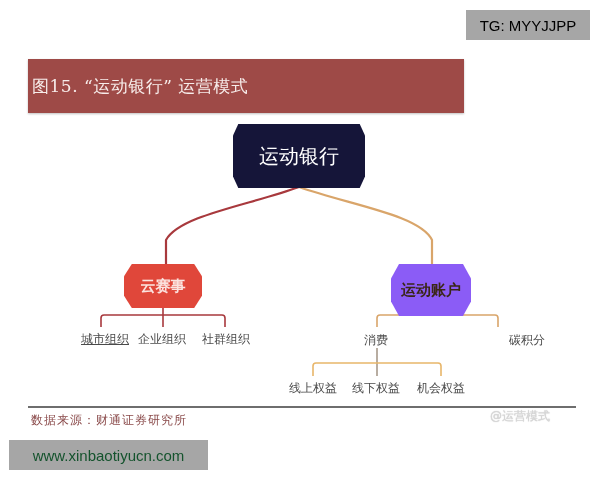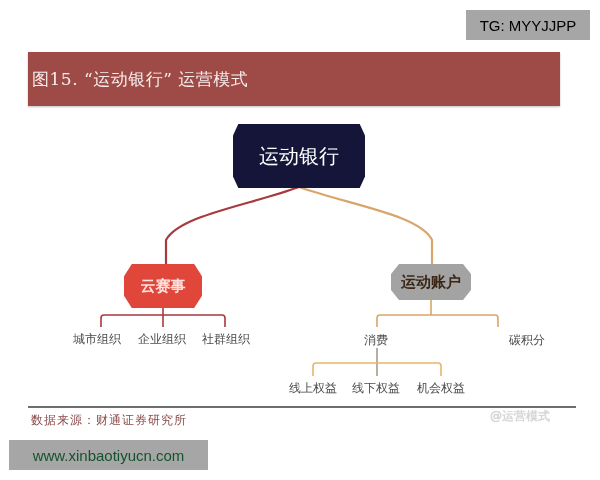--- a/index.html
+++ b/index.html
@@ -8,21 +8,21 @@
     background: #ffffff;
     font-family: "DejaVu Sans", "Liberation Sans", sans-serif;
   }
   .tg-label {
     position: absolute; left: 466px; top: 10px; width: 124px; height: 30px;
     background: #a6a6a6; color: #000000; font-size: 15px;
     display: flex; align-items: center; justify-content: center;
     font-family: "Liberation Sans", sans-serif;
   }
   .banner {
-    position: absolute; left: 28px; top: 52px; width: 532px; height: 54px;
+    position: absolute; left: 28px; top: 59px; width: 436px; height: 54px;
     background: #9e4a47; box-shadow: 0 1px 2px rgba(0,0,0,0.25);
   }
   .banner-title {
     position: absolute; left: 4px; top: 16px; color: #f7ecea;
     font-family: "DejaVu Serif", "Liberation Serif", serif;
     font-size: 17px; letter-spacing: 0.5px; white-space: nowrap;
   }
   svg.lines { position: absolute; left: 0; top: 0; }
   .node {
     position: absolute; display: flex; align-items: center; justify-content: center;
@@ -33,22 +33,22 @@
     background: #151539; color: #ffffff; font-size: 20px; font-weight: normal;
     clip-path: polygon(4% 0, 96% 0, 100% 18%, 100% 82%, 96% 100%, 4% 100%, 0 82%, 0 18%);
     border-radius: 3px;
   }
   .node-left {
     left: 124px; top: 264px; width: 78px; height: 44px;
     background: #e0473a; color: #fbe3df; font-size: 15px;
     clip-path: polygon(10% 0, 90% 0, 100% 28%, 100% 72%, 90% 100%, 10% 100%, 0 72%, 0 28%);
   }
   .node-right {
-    left: 391px; top: 264px; width: 80px; height: 36px;
-    background: #a3a3a3; color: #3a2616; font-size: 15px;
+    left: 391px; top: 264px; width: 80px; height: 52px;
+    background: #8b5cf6; color: #3a2616; font-size: 15px;
     clip-path: polygon(10% 0, 90% 0, 100% 28%, 100% 72%, 90% 100%, 10% 100%, 0 72%, 0 28%);
   }
   .leaf {
     position: absolute; font-size: 12px; color: #4a4a4a; white-space: nowrap;
     transform: translateX(-50%);
   }
   .divider {
     position: absolute; left: 28px; top: 406px; width: 548px; height: 2px;
     background: #6e6e6e;
   }
@@ -99,21 +99,21 @@
 </div>
 
 <div class="node node-left">
   <span>云赛事</span>
 </div>
 
 <div class="node node-right">
   <span>运动账户</span>
 </div>
 
-<span class="leaf" style="left:97px; top:331px;">城市组织</span>
+<span class="leaf" style="left:105px; top:331px;text-decoration:underline;">城市组织</span>
 <span class="leaf" style="left:162px; top:331px;">企业组织</span>
 <span class="leaf" style="left:226px; top:331px;">社群组织</span>
 
 <span class="leaf" style="left:376px; top:332px;">消费</span>
 <span class="leaf" style="left:499px; top:332px;margin-left:28px;">碳积分</span>
 
 <span class="leaf" style="left:313px; top:380px;">线上权益</span>
 <span class="leaf" style="left:376px; top:380px;">线下权益</span>
 <span class="leaf" style="left:441px; top:380px;">机会权益</span>
 

